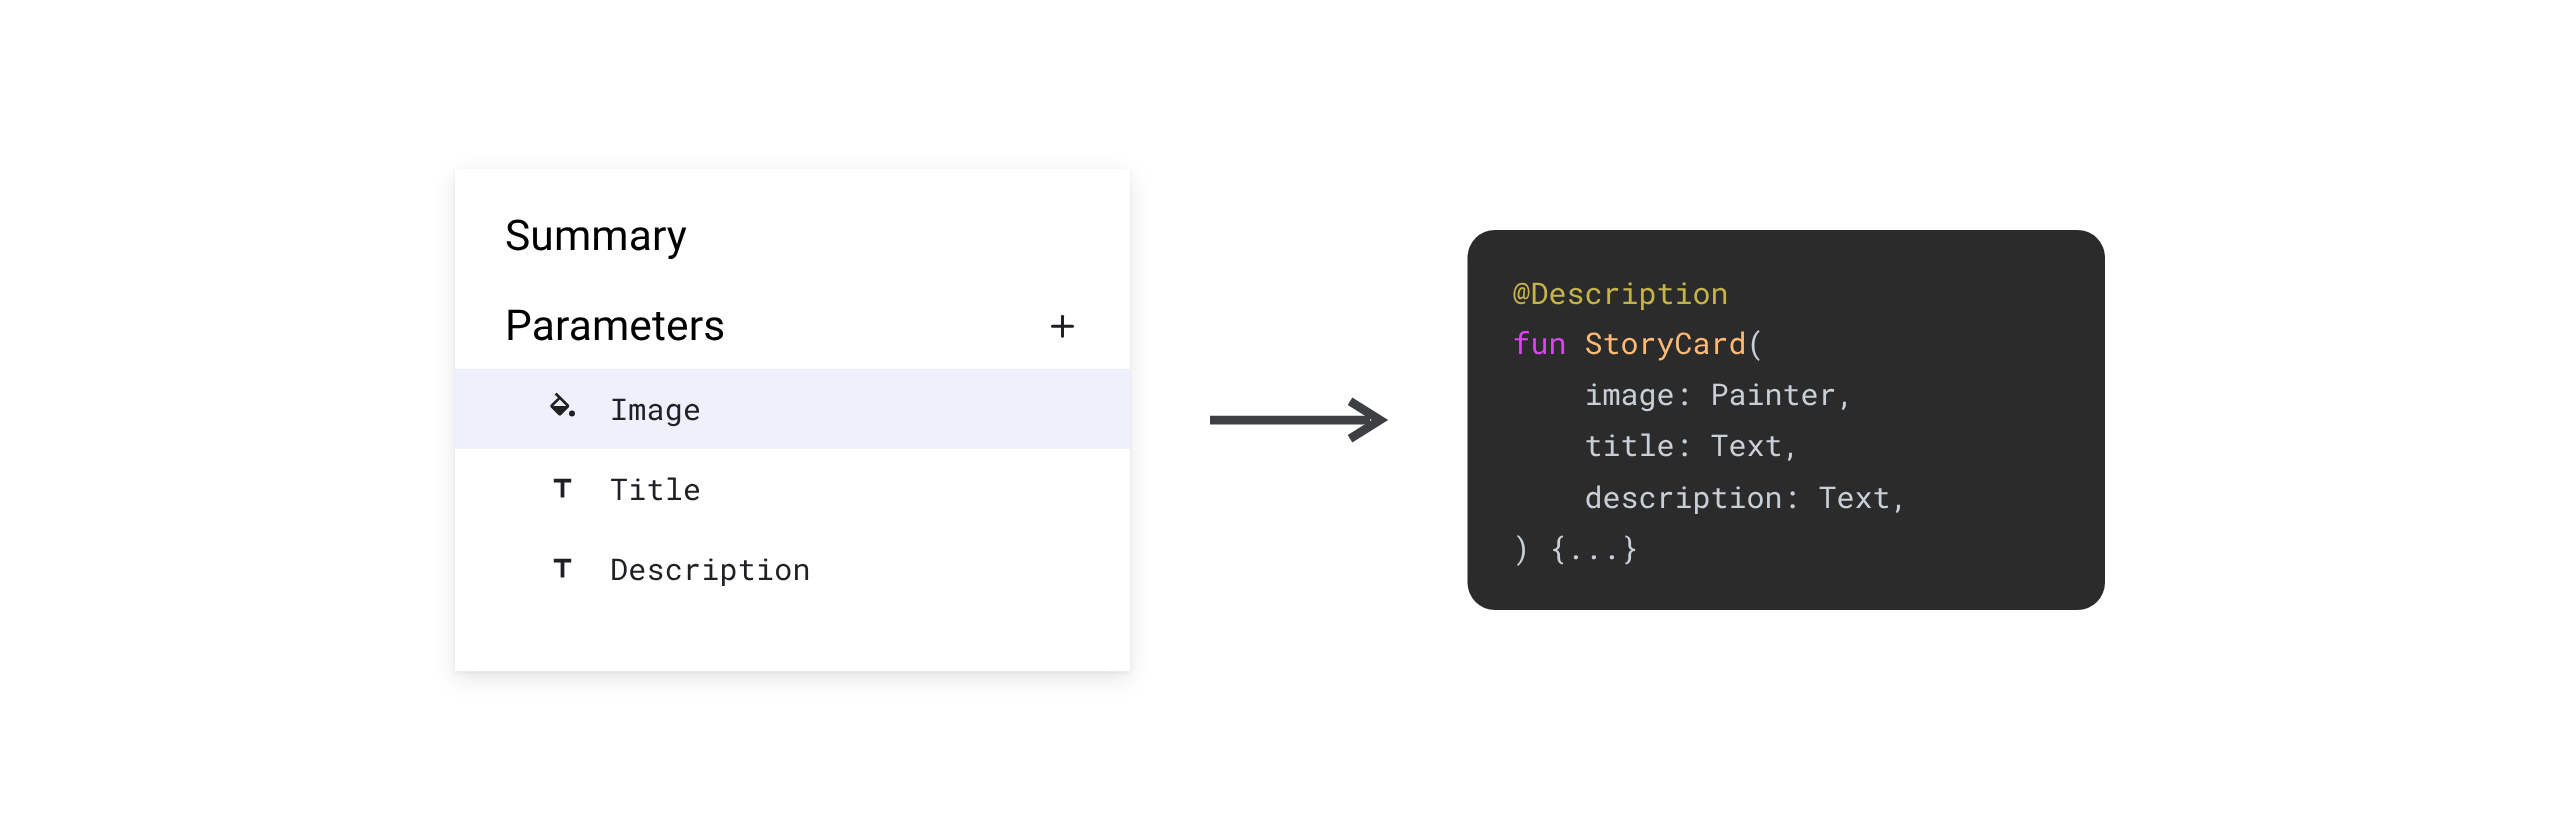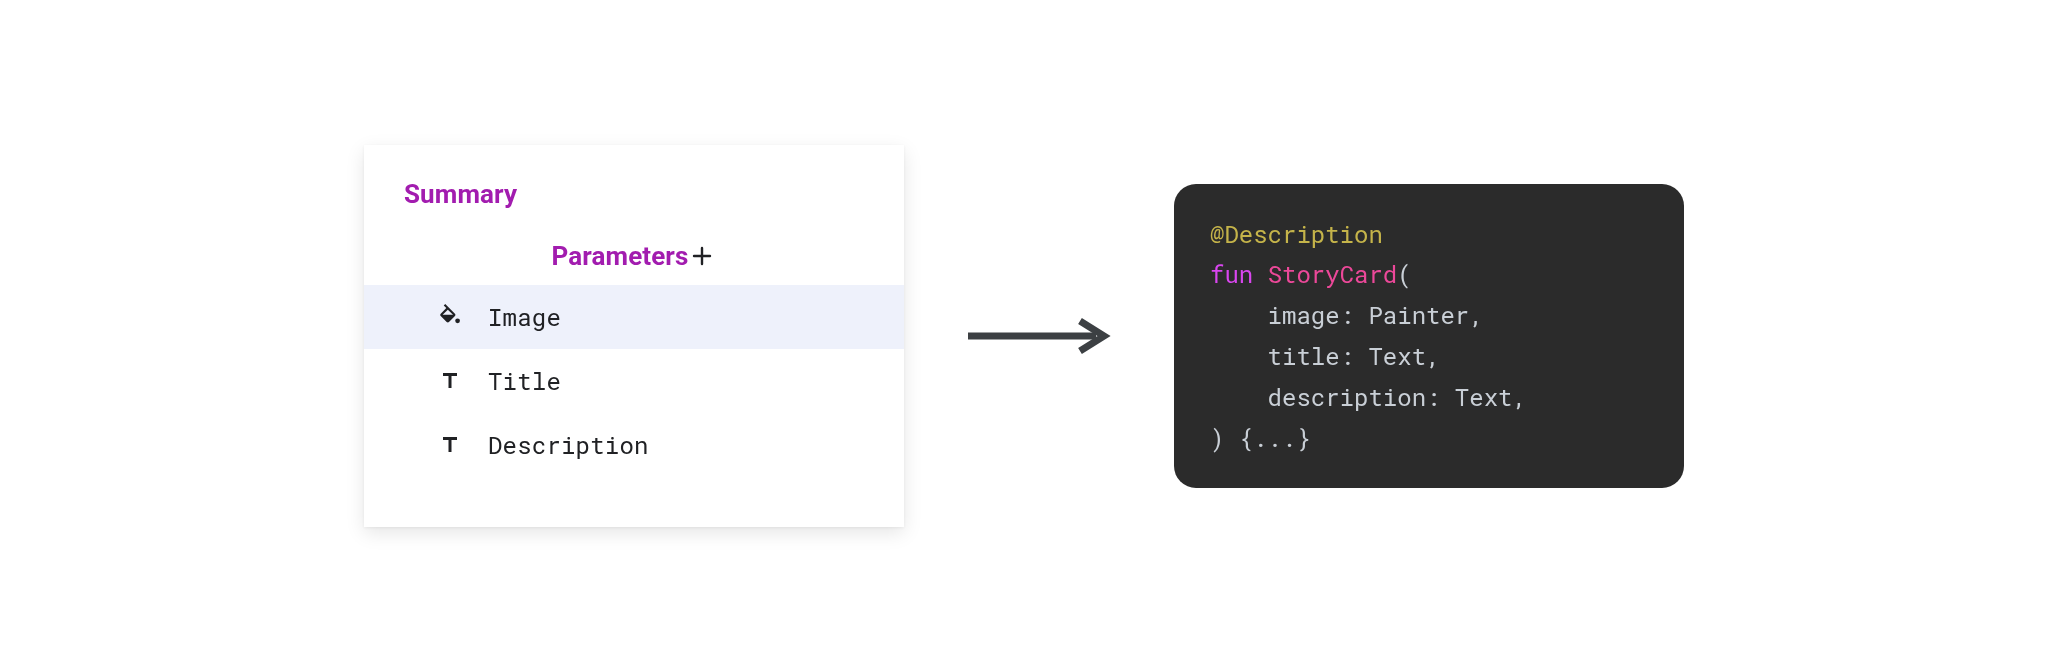--- a/index.html
+++ b/index.html
@@ -15,30 +15,30 @@
     }
 
     
     .panel {
       background: #ffffff;
       width: 540px;
       box-shadow: 0 6px 18px rgba(0,0,0,0.10), 0 1px 3px rgba(0,0,0,0.06);
       padding: 34px 0 50px 0;
     }
     .panel-section-title {
-      font-size: 26px;
-      font-weight: 700;
-      color: #a21caf;
+      font-size: 34px;
+      font-weight: 400;
+      color: #000000;
       padding: 0 40px 18px 40px;
       letter-spacing: 0.1px;
     }
     .panel-header-row {
       display: flex;
       align-items: center;
-      justify-content: center;
+      justify-content: space-between;
       padding: 14px 40px 14px 40px;
     }
     .plus-btn {
       width: 28px; height: 28px;
       display: flex; align-items: center; justify-content: center;
       color: #202124;
       cursor: pointer;
       font-size: 28px;
       line-height: 1;
     }
@@ -82,21 +82,21 @@
       border-radius: 22px;
       padding: 30px 36px;
       font-family: "Roboto Mono", ui-monospace, SFMono-Regular, Menlo, Consolas, monospace;
       font-size: 24px;
       line-height: 1.7;
       white-space: pre;
       min-width: 510px;
     }
     .tok-annotation { color: #c5b44a; }
     .tok-keyword    { color: #d946ef; }
-    .tok-fnname     { color: #ec4899; margin-top: 28px; }
+    .tok-fnname     { color: #fdba74; margin-top: 28px; }
     .tok-punct      { color: #c9cfd6; }
     .tok-param      { color: #c9cfd6; }
     .tok-type       { color: #c9cfd6; }
     .tok-body       { color: #c9cfd6; }
   </style>
 </head>
 <body>
 
 <div class="panel">
 

